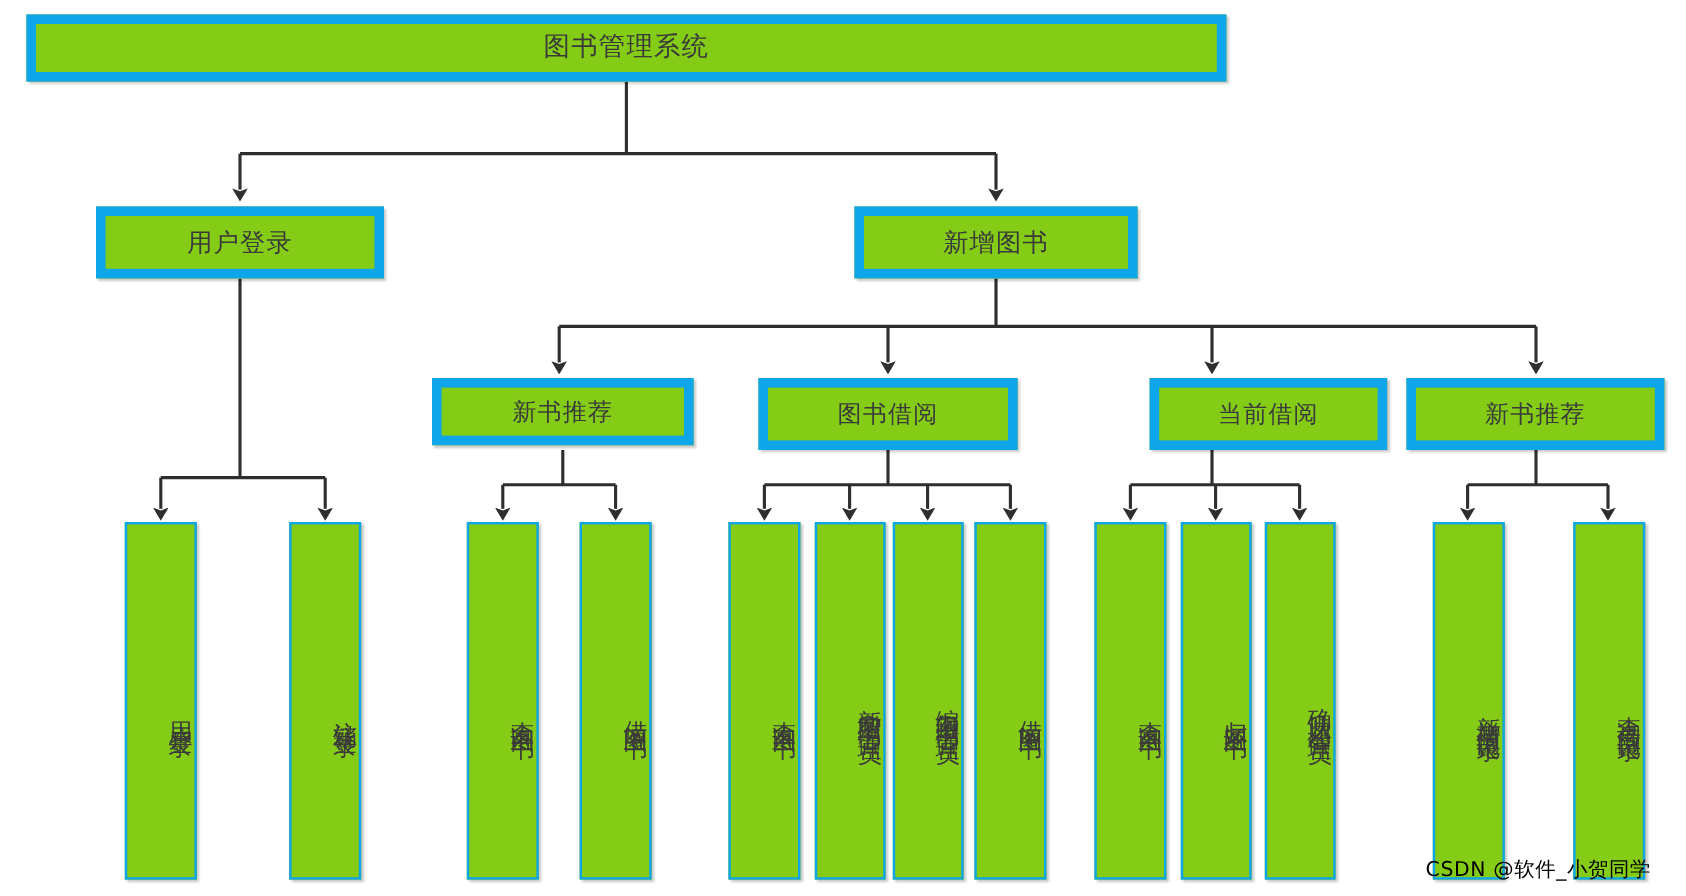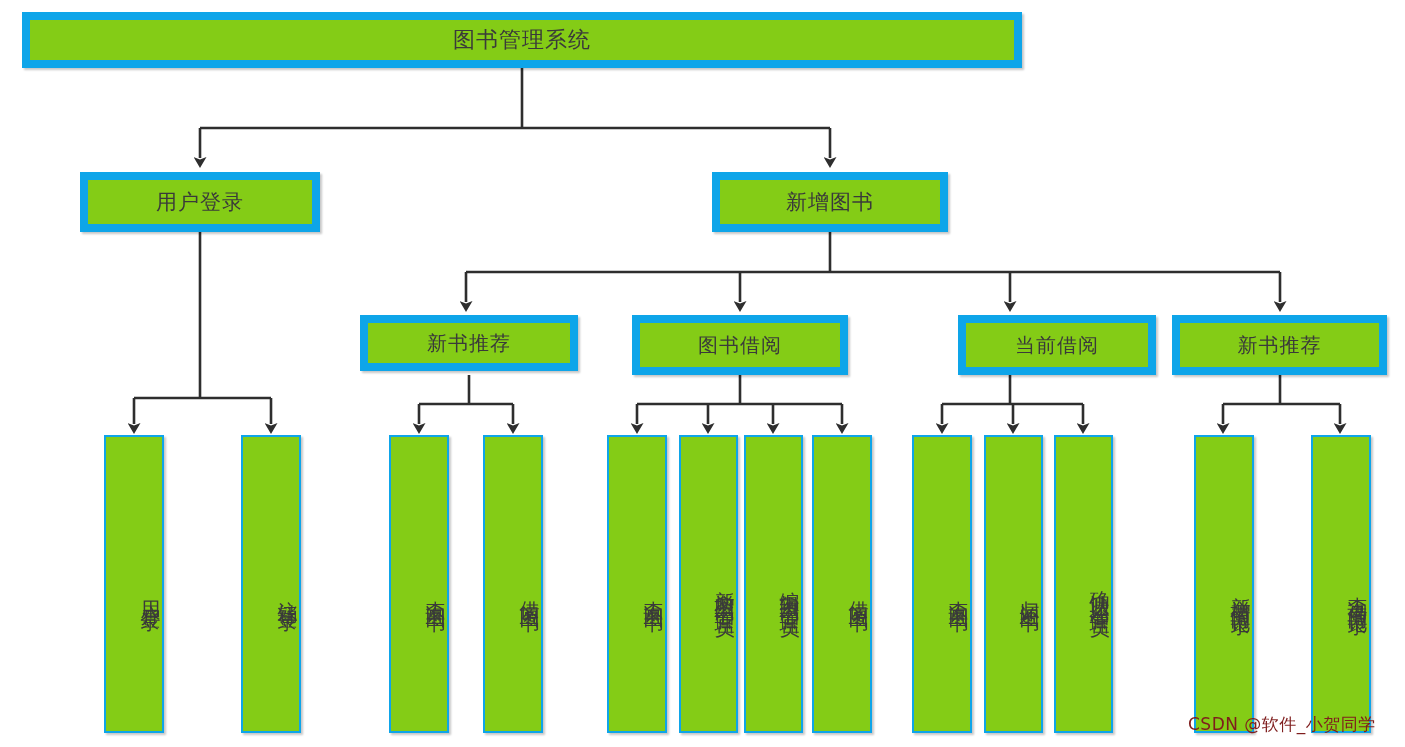--- a/index.html
+++ b/index.html
@@ -55,21 +55,21 @@
   .node.leaf .vtext {
     writing-mode: vertical-rl;
     text-orientation: upright;
     white-space: nowrap;
   }
   .watermark {
     position: absolute;
     left: 1188px;
     top: 713px;
     font-size: 17px;
-    color: #7f1d1d;
+    color: #000000;
     letter-spacing: 0.5px;
     white-space: nowrap;
     user-select: none;
   }
 </style>
 </head>
 <body>
 
 <div id="canvas">
 

